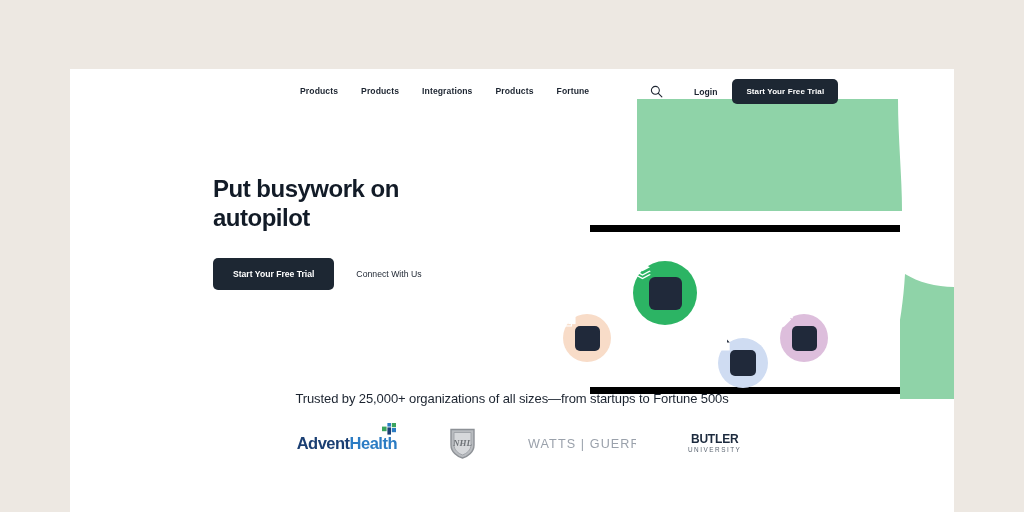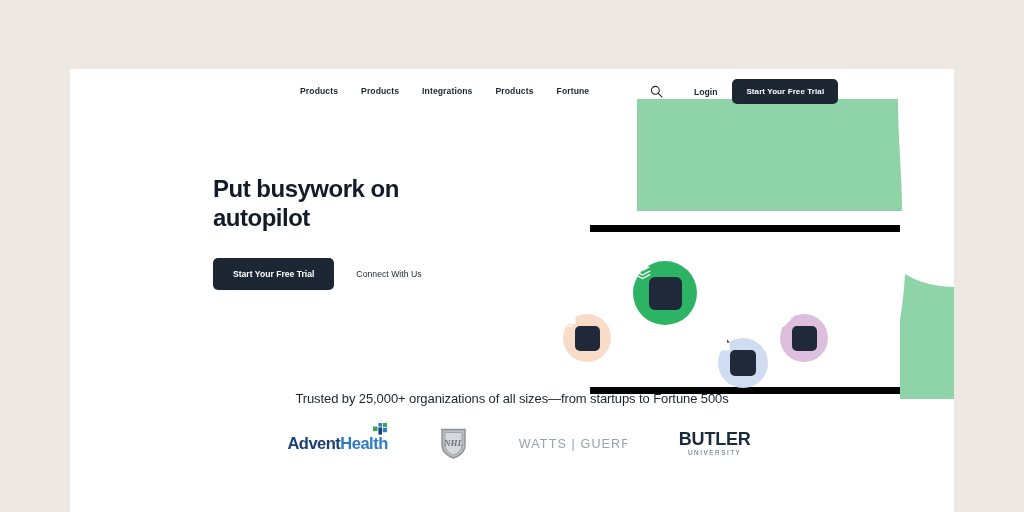--- a/index.html
+++ b/index.html
@@ -256,21 +256,21 @@
     letter-spacing: 1.1px;
     white-space: nowrap;
     overflow: hidden;
     width: 108px;
     display: block;
   }
 
   
   #logo-butler { text-align: center; }
   #butler-name {
-    font-size: 18px;
+    font-size: 12px;
     font-weight: bold;
     color: #1c2a3d;
     letter-spacing: -.2px;
     line-height: 1;
   }
   #butler-sub {
     font-size: 6.4px;
     color: #5c6672;
     letter-spacing: 1.5px;
     margin-top: 2px;

